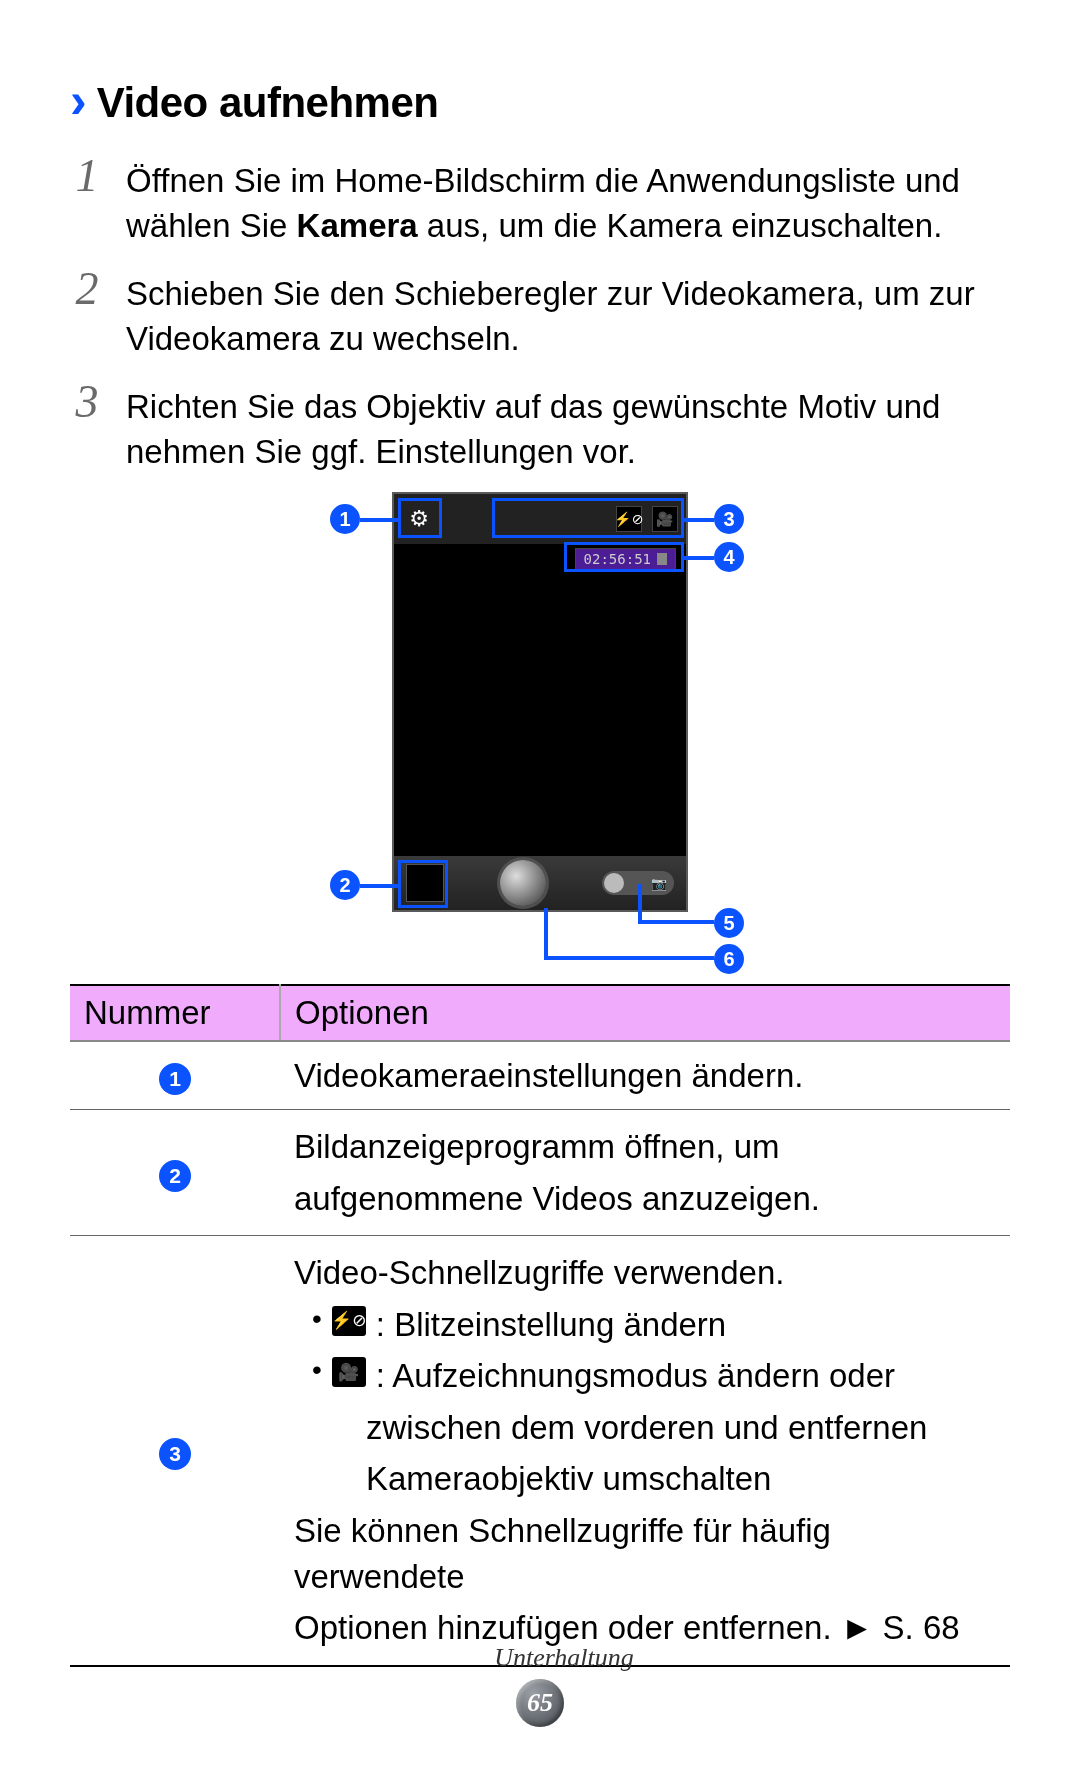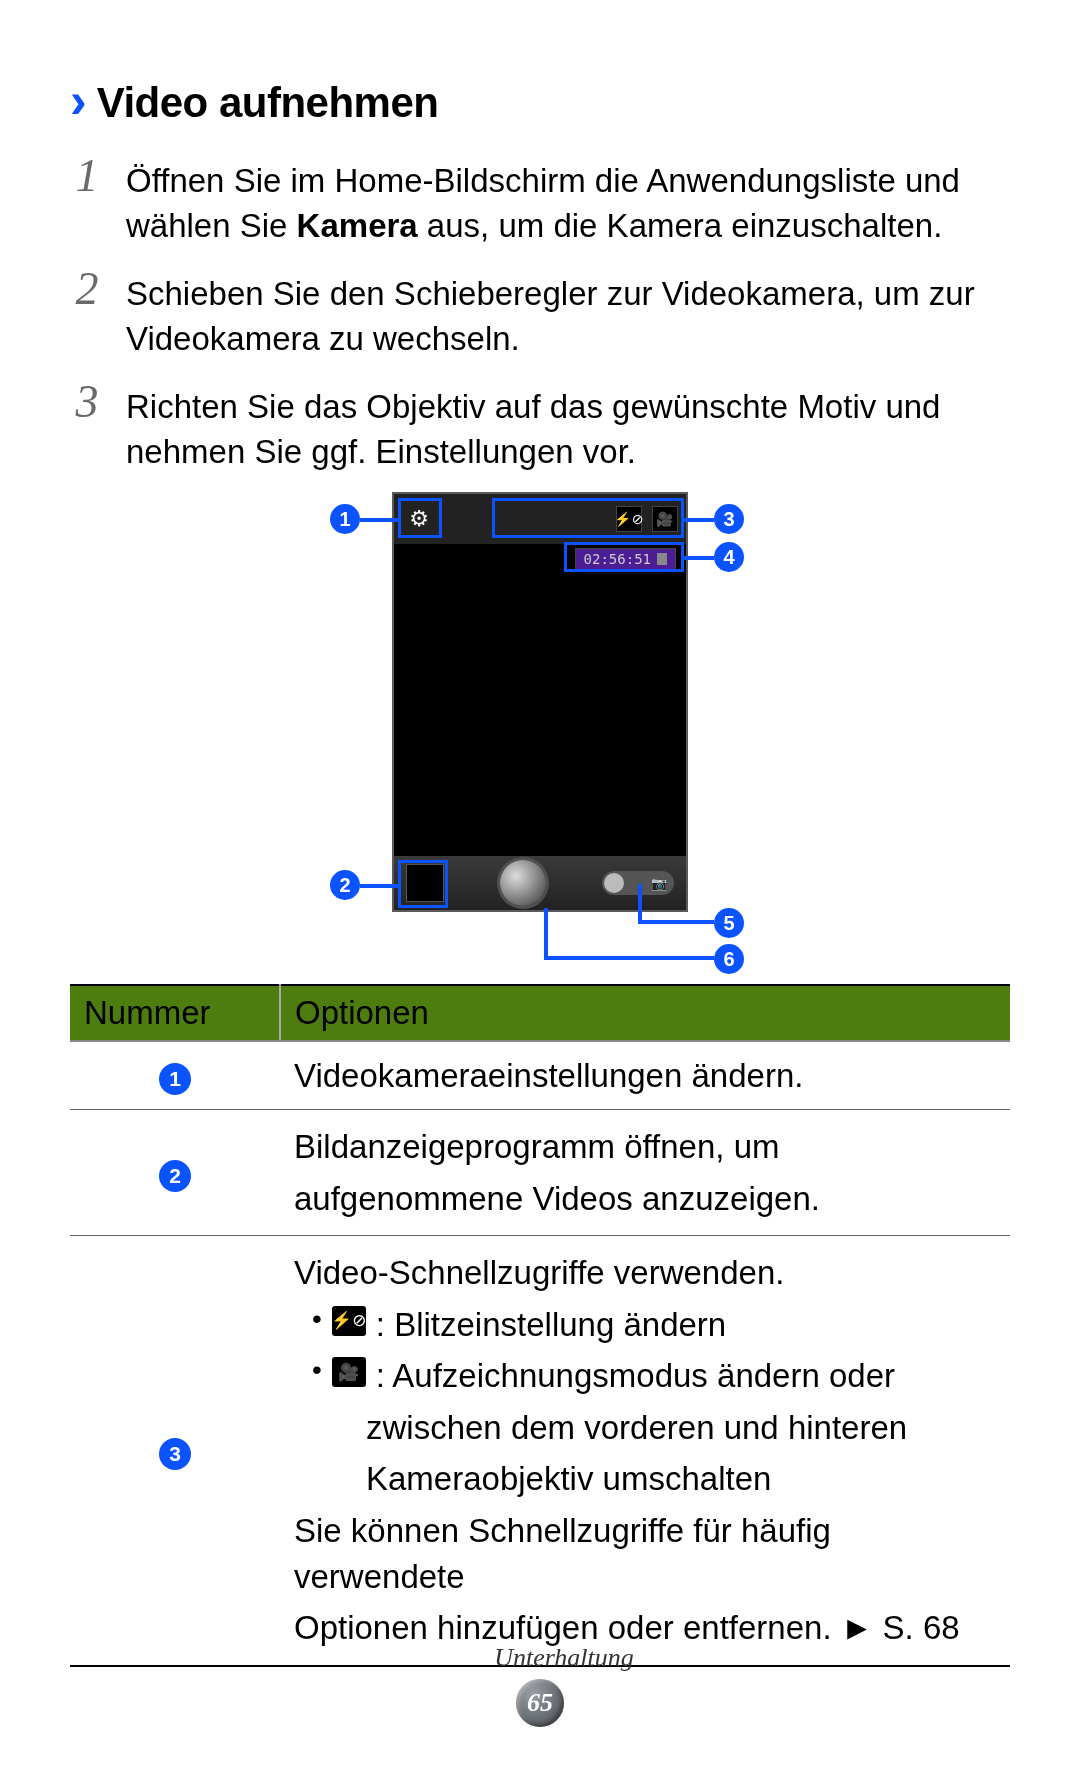--- a/index.html
+++ b/index.html
@@ -31,21 +31,21 @@
   .shutter { width:46px; height:46px; border-radius:50%; background:radial-gradient(circle at 35% 35%, #ddd, #777 60%, #333); box-shadow:0 0 0 3px #505050; }
   .mode-toggle { width:72px; height:24px; border-radius:12px; background:#555; position:relative; display:flex; align-items:center; justify-content:space-between; padding:0 6px; color:#ddd; font-size:13px; }
   .mode-knob { position:absolute; left:2px; top:2px; width:20px; height:20px; border-radius:50%; background:#bbb; }
 
   .callout { position:absolute; width:30px; height:30px; border-radius:50%; background:#0b53ff; color:#fff; font-weight:700; font-size:20px; display:flex; align-items:center; justify-content:center; z-index:5; }
   .cline { position:absolute; background:#0b53ff; z-index:3; }
   .cbox  { position:absolute; border:3px solid #0b53ff; z-index:4; background:transparent; }
 
   
   table.desc { width: 100%; border-collapse: collapse; font-size: 33px; }
-  table.desc th { background:#4d7c0f; font-weight:400; text-align:left; padding:8px 14px; border-top:2px solid #000; border-bottom:2px solid #888; }
+  table.desc th { background:#f0abfc; font-weight:400; text-align:left; padding:8px 14px; border-top:2px solid #000; border-bottom:2px solid #888; }
   table.desc th:first-child { width: 210px; border-right: 2px solid #aaa; }
   table.desc td { padding: 14px 14px; vertical-align: middle; border-bottom:1.5px solid #666; }
   table.desc td.num-cell { text-align:center; vertical-align:middle; }
   table.desc tr:last-child td { border-bottom: 2px solid #000; }
   .num-badge { display:inline-flex; width:32px; height:32px; border-radius:50%; background:#0b53ff; color:#fff; font-weight:700; font-size:21px; align-items:center; justify-content:center; }
   .cell-stack { display:flex; flex-direction:column; gap:6px; line-height:1.38; }
   .bullet-row { display:flex; align-items:flex-start; gap:10px; padding-left:18px; }
   .bullet-dot { font-size:28px; line-height:1.2; }
   .mini-icon { display:inline-flex; width:34px; height:30px; background:#000; color:#fff; font-size:17px; align-items:center; justify-content:center; border-radius:3px; margin-top:4px; flex:0 0 auto; }
   .bullet-text { flex:1; }
@@ -167,21 +167,21 @@
               <span class="bullet-dot">•</span>
               <span class="mini-icon">⚡⊘</span>
               <span class="bullet-text">: Blitzeinstellung ändern</span>
             </div>
 
             <div class="bullet-row">
               <span class="bullet-dot">•</span>
               <span class="mini-icon">🎥</span>
               <span class="bullet-text">: Aufzeichnungsmodus ändern oder</span>
             </div>
-            <span class="indent">zwischen dem vorderen und hinteren</span>
+            <span class="indent">zwischen dem vorderen und entfernen</span>
             <span class="indent">Kameraobjektiv umschalten</span>
 
             <span>Sie können Schnellzugriffe für häufig verwendete</span>
             <span>Optionen hinzufügen oder entfernen. ► S. 68</span>
           </div>
         </td>
       </tr>
     </tbody>
   </table>
 

